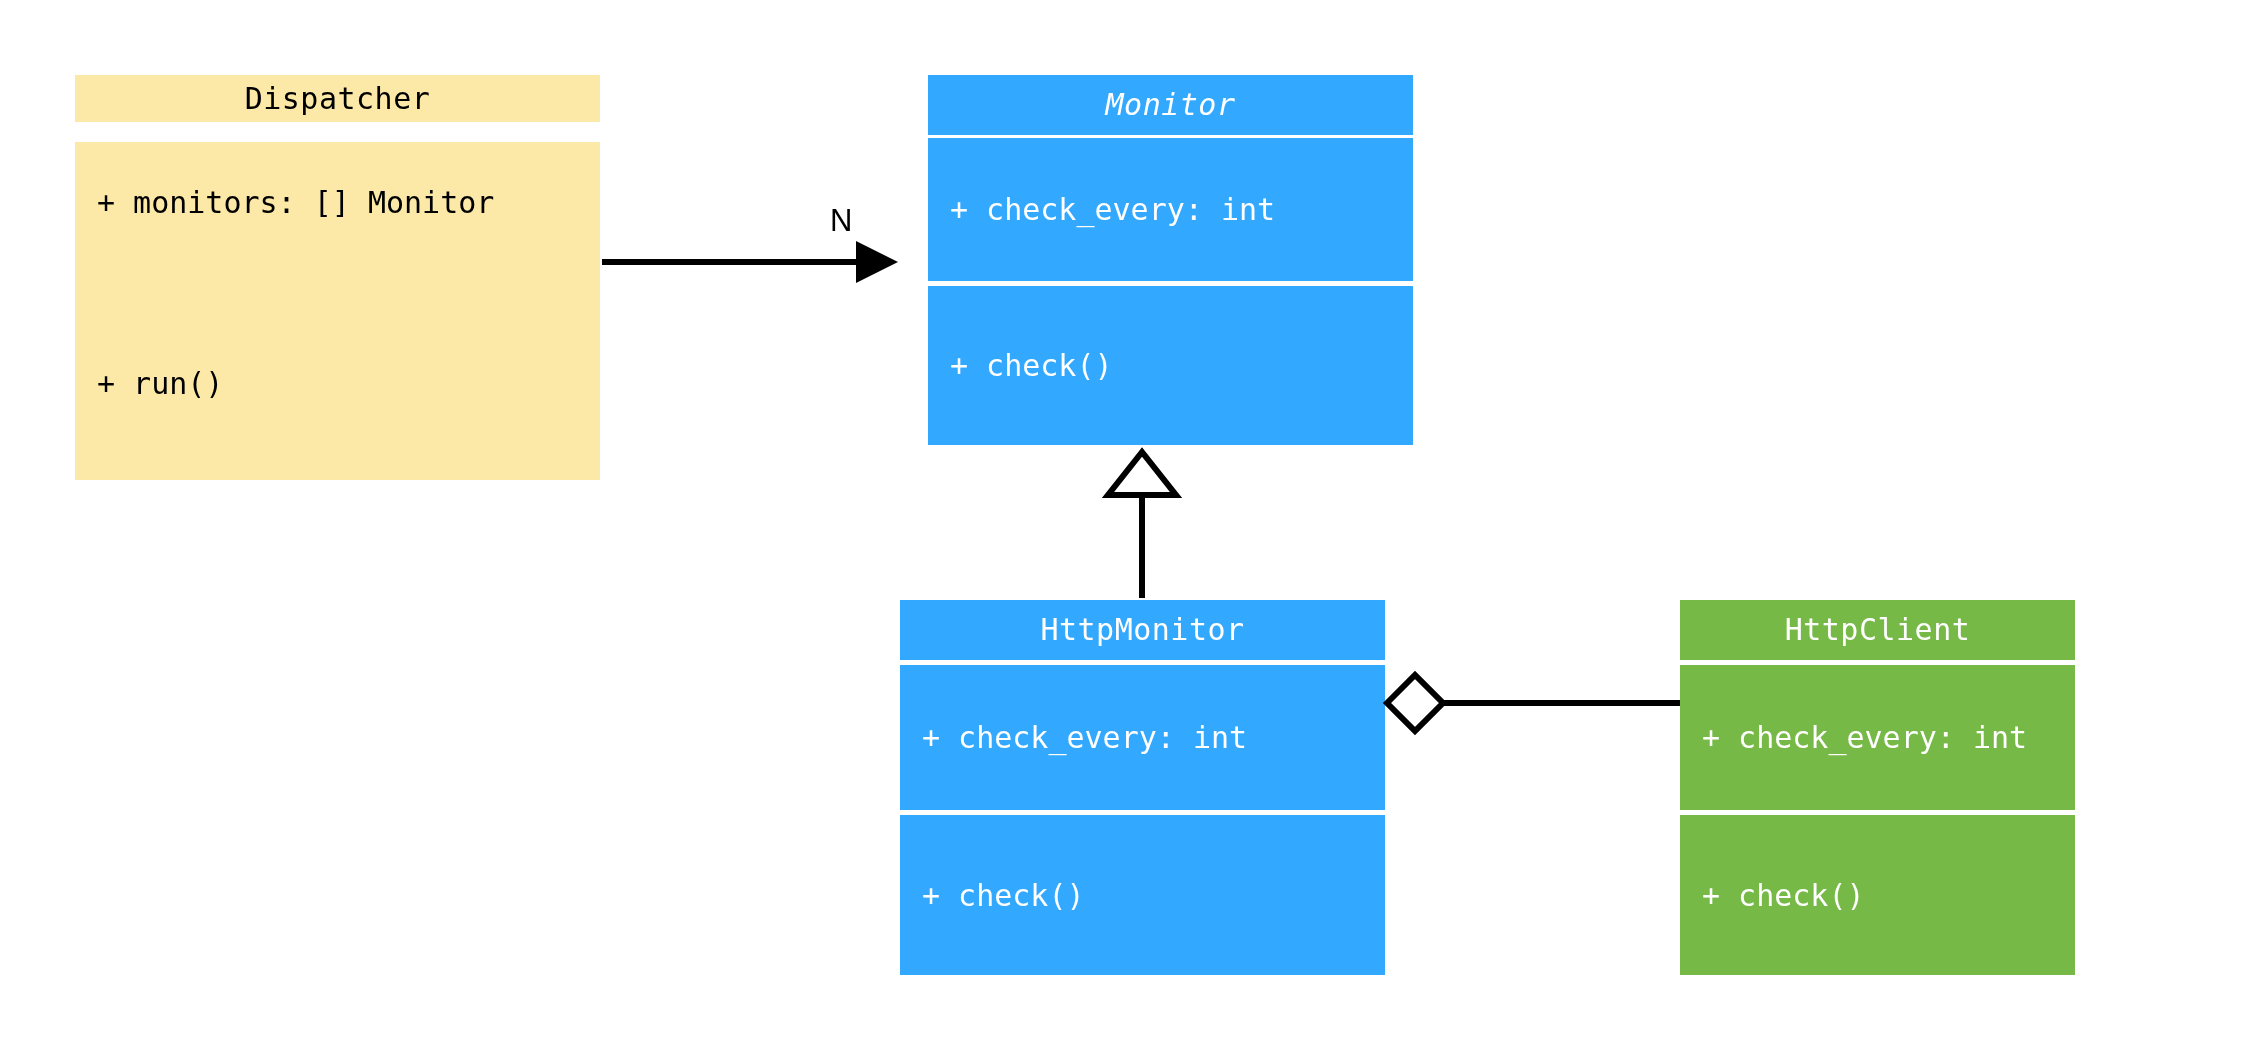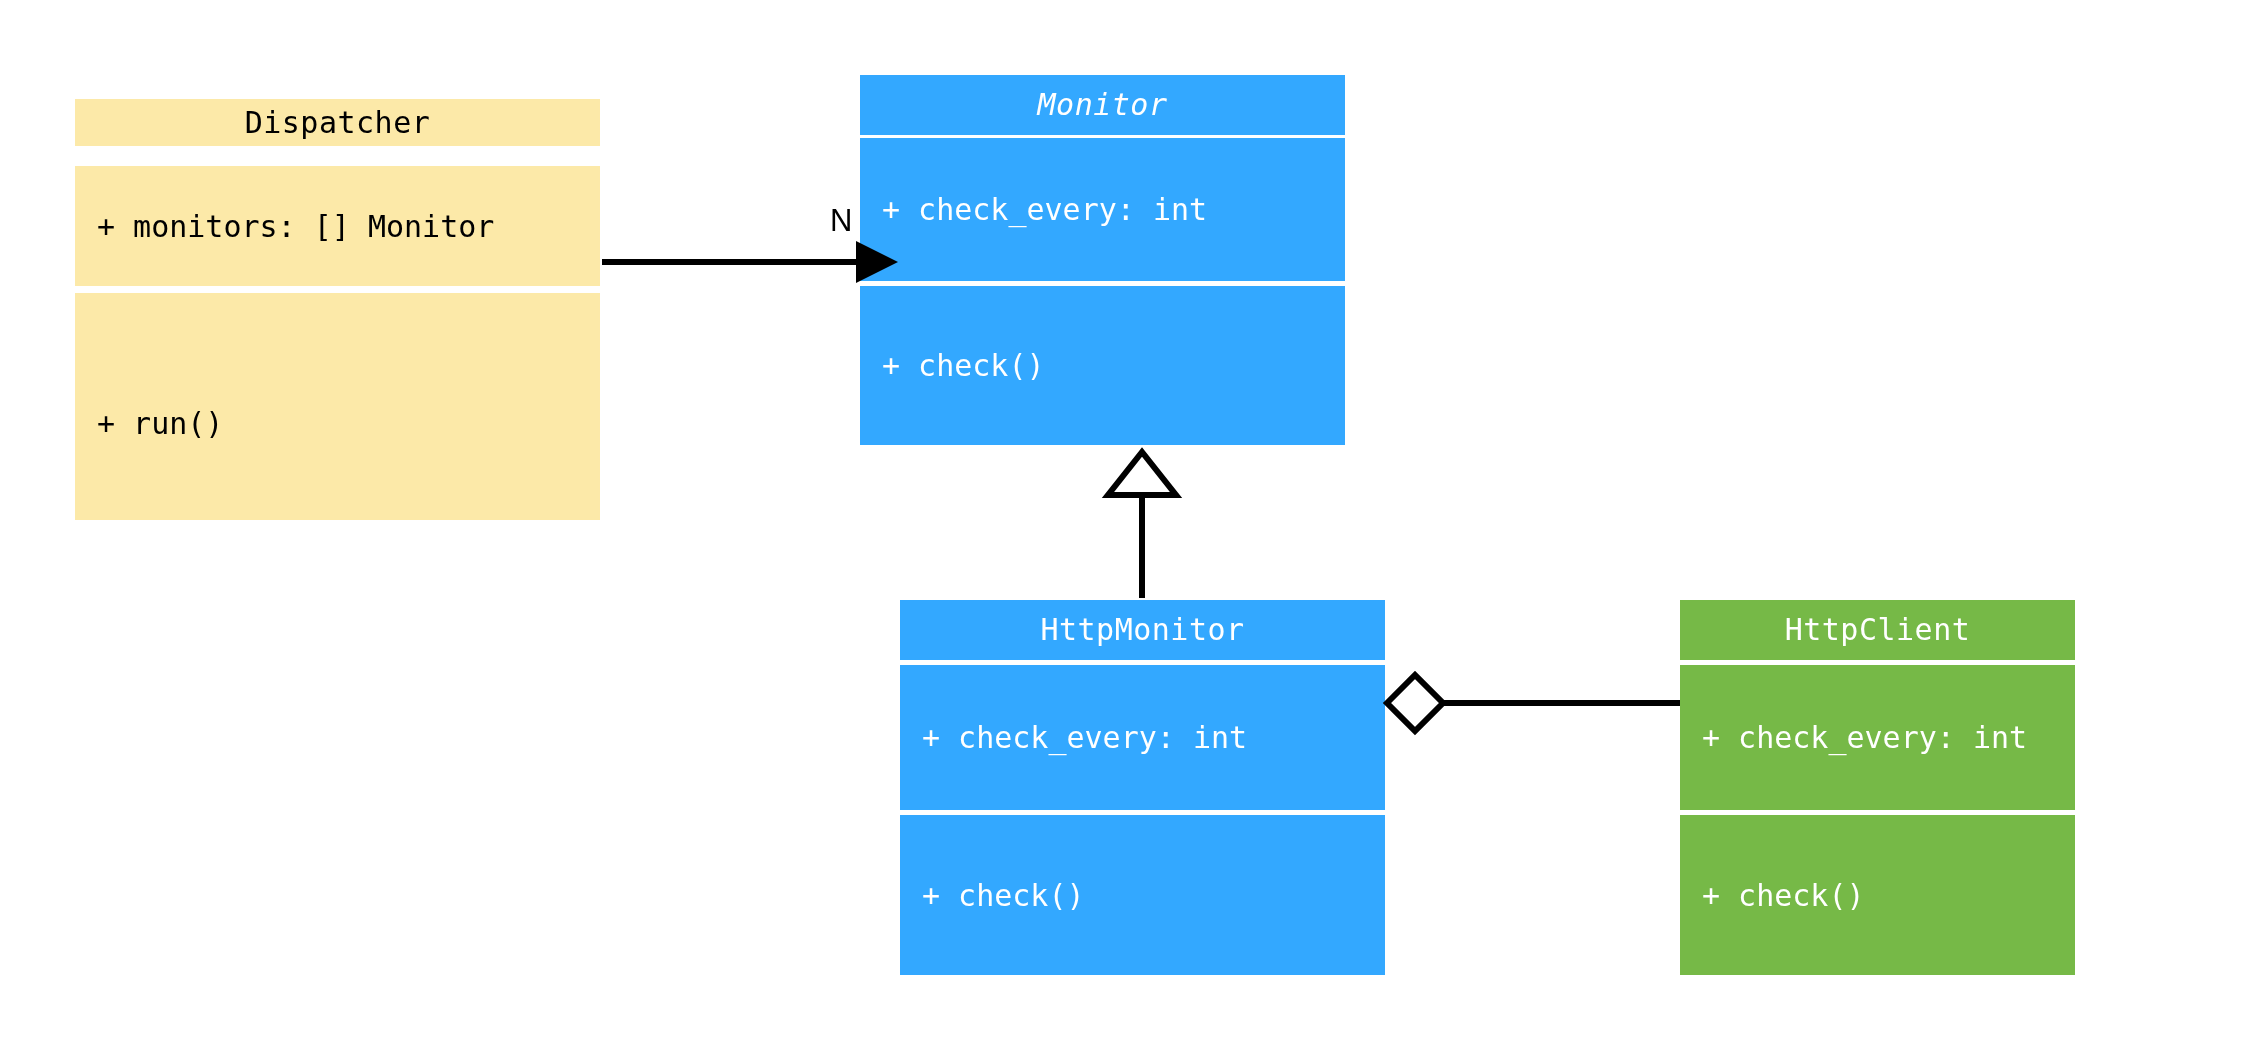--- a/index.html
+++ b/index.html
@@ -124,42 +124,42 @@
     color: #000000;
     line-height: 1;
     white-space: pre;
   }
 </style>
 </head>
 <body>
 
 <div id="diagram-canvas">
 
-  <div class="uml-class theme-yellow" style="left:75px; top:75px; width:525px; height:370px;margin-top:24px;">
+  <div class="uml-class theme-yellow" style="left:75px; top:75px; width:525px; height:370px;">
 
     <div class="uml-compartment uml-title" style="top:0px; height:47px;">
       <div class="uml-title-inner">Dispatcher</div>
     </div>
 
     <div class="uml-compartment uml-members" style="top:67px; height:120px;">
       <div class="uml-members-inner">
         <span class="member-line">+ monitors: [] Monitor</span>
       </div>
     </div>
 
-    <div class="uml-compartment uml-members" style="top:194px; height:227px;padding-left:48px;">
+    <div class="uml-compartment uml-members" style="top:178px; height:227px;padding-left:48px;">
       <div class="uml-members-inner" style="top:42px; transform:none;">
         <span class="member-line">+ run()</span>
         
         
       </div>
     </div>
   </div>
 
-  <div class="uml-class theme-blue" style="left:860px; top:75px; width:485px; height:370px;border-radius:26px;">
+  <div class="uml-class theme-blue" style="left:928px; top:75px; width:485px; height:370px;border-radius:26px;">
 
     <div class="uml-compartment uml-title" style="top:0px; height:60px;">
       <div class="uml-title-inner abstract-title">Monitor</div>
     </div>
 
     <div class="uml-compartment uml-members" style="top:63px; height:143px;">
       <div class="uml-members-inner">
         <span class="member-line">+ check_every: int</span>
       </div>
     </div>

